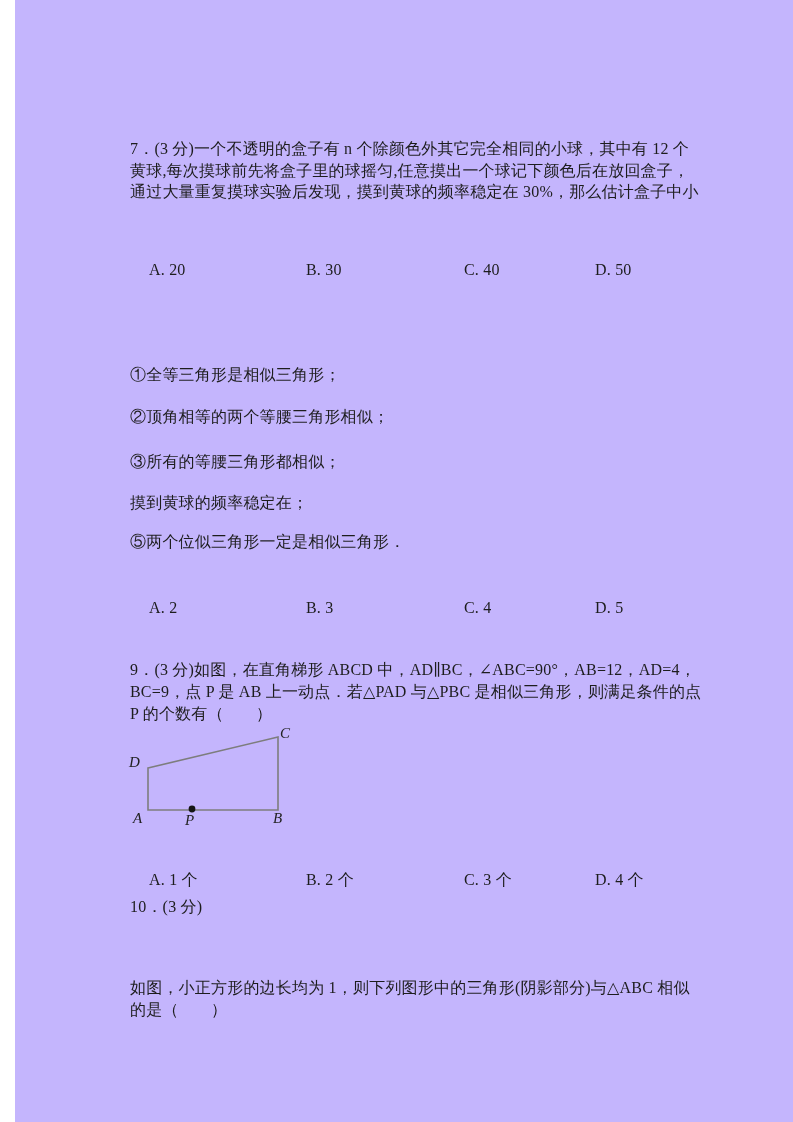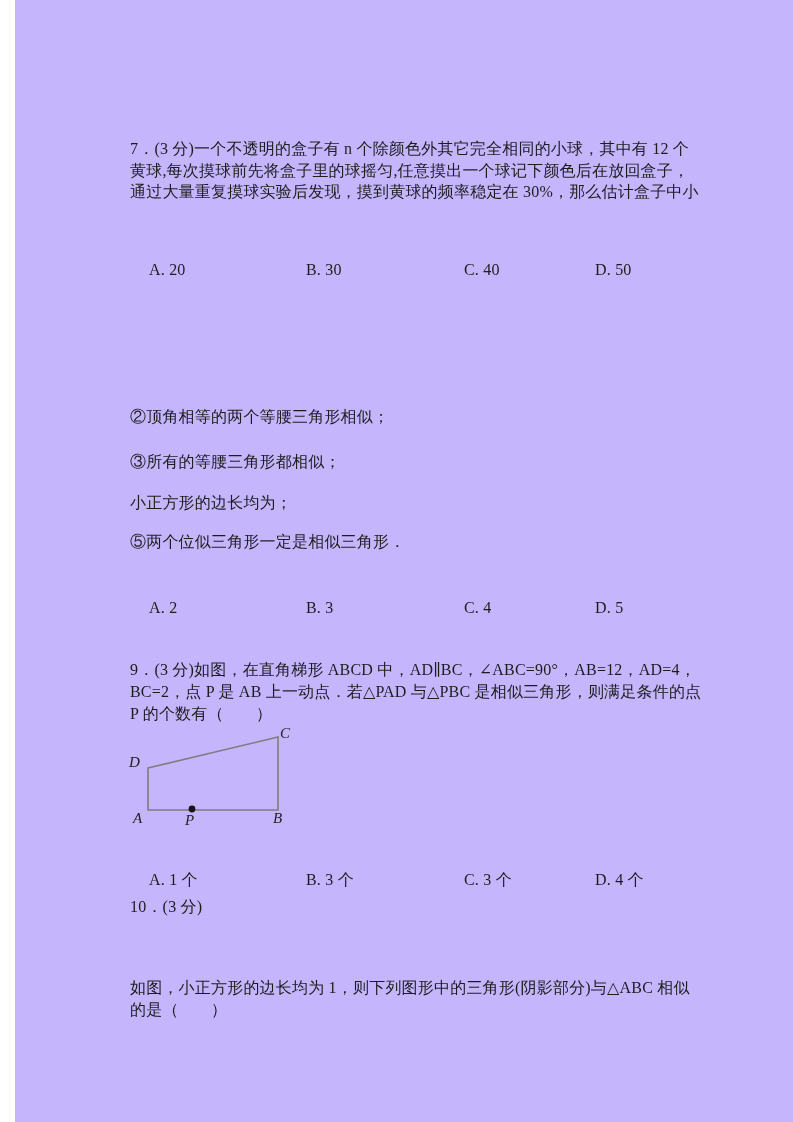--- a/index.html
+++ b/index.html
@@ -52,60 +52,63 @@
     <div class="line">黄球,每次摸球前先将盒子里的球摇匀,任意摸出一个球记下颜色后在放回盒子，</div>
     <div class="line">通过大量重复摸球实验后发现，摸到黄球的频率稳定在 30%，那么估计盒子中小</div>
   </div>
   <div class="opt-row" style="top:259px">
     <span class="opt col-a">A. 20</span>
     <span class="opt col-b">B. 30</span>
     <span class="opt col-c">C. 40</span>
     <span class="opt col-d">D. 50</span>
   </div>
 
+  <div class="block" style="top:364px">
+    <div class="line">①全等三角形是相似三角形；</div>
+  </div>
   <div class="block" style="top:451px">
     <div class="line">③所有的等腰三角形都相似；</div>
   </div>
   <div class="block" style="top:406px">
     <div class="line">②顶角相等的两个等腰三角形相似；</div>
   </div>
   <div class="block" style="top:492px">
-    <div class="line">小正方形的边长均为；</div>
+    <div class="line">摸到黄球的频率稳定在；</div>
   </div>
   <div class="block" style="top:531px">
     <div class="line">⑤两个位似三角形一定是相似三角形．</div>
   </div>
   <div class="opt-row" style="top:597px">
     <span class="opt col-a">A. 2</span>
     <span class="opt col-b">B. 3</span>
     <span class="opt col-c">C. 4</span>
     <span class="opt col-d">D. 5</span>
   </div>
 
   <div class="block" style="top:659px">
     <div class="line" style="line-height:22px">9．(3 分)如图，在直角梯形 ABCD 中，AD∥BC，∠ABC=90°，AB=12，AD=4，</div>
-    <div class="line" style="line-height:22px">BC=2，点 P 是 AB 上一动点．若△PAD 与△PBC 是相似三角形，则满足条件的点</div>
+    <div class="line" style="line-height:22px">BC=9，点 P 是 AB 上一动点．若△PAD 与△PBC 是相似三角形，则满足条件的点</div>
     <div class="line" style="line-height:22px">P 的个数有（　　）</div>
   </div>
 
   <div class="diagram">
     <svg width="200" height="112" viewBox="0 0 200 112">
       <polygon points="21,48 151,17 151,90 21,90" fill="none" stroke="#7d7d7d" stroke-width="1.6"></polygon>
       <circle cx="65" cy="89" r="3.4" fill="#151515"></circle>
     </svg>
     <span class="vlabel" style="left:2px;top:33px">D</span>
     <span class="vlabel" style="left:153px;top:4px">C</span>
     <span class="vlabel" style="left:6px;top:89px">A</span>
     <span class="vlabel" style="left:58px;top:91px">P</span>
     <span class="vlabel" style="left:146px;top:89px">B</span>
   </div>
 
   <div class="opt-row" style="top:869px">
     <span class="opt col-a">A. 1 个</span>
-    <span class="opt col-b">B. 3 个</span>
+    <span class="opt col-b">B. 2 个</span>
     <span class="opt col-c">C. 3 个</span>
     <span class="opt col-d">D. 4 个</span>
   </div>
 
   <div class="block" style="top:896px">
     <div class="line">10．(3 分)</div>
   </div>
   <div class="block" style="top:977px">
     <div class="line" style="line-height:22px">如图，小正方形的边长均为 1，则下列图形中的三角形(阴影部分)与△ABC 相似</div>
     <div class="line" style="line-height:22px">的是（　　）</div>

